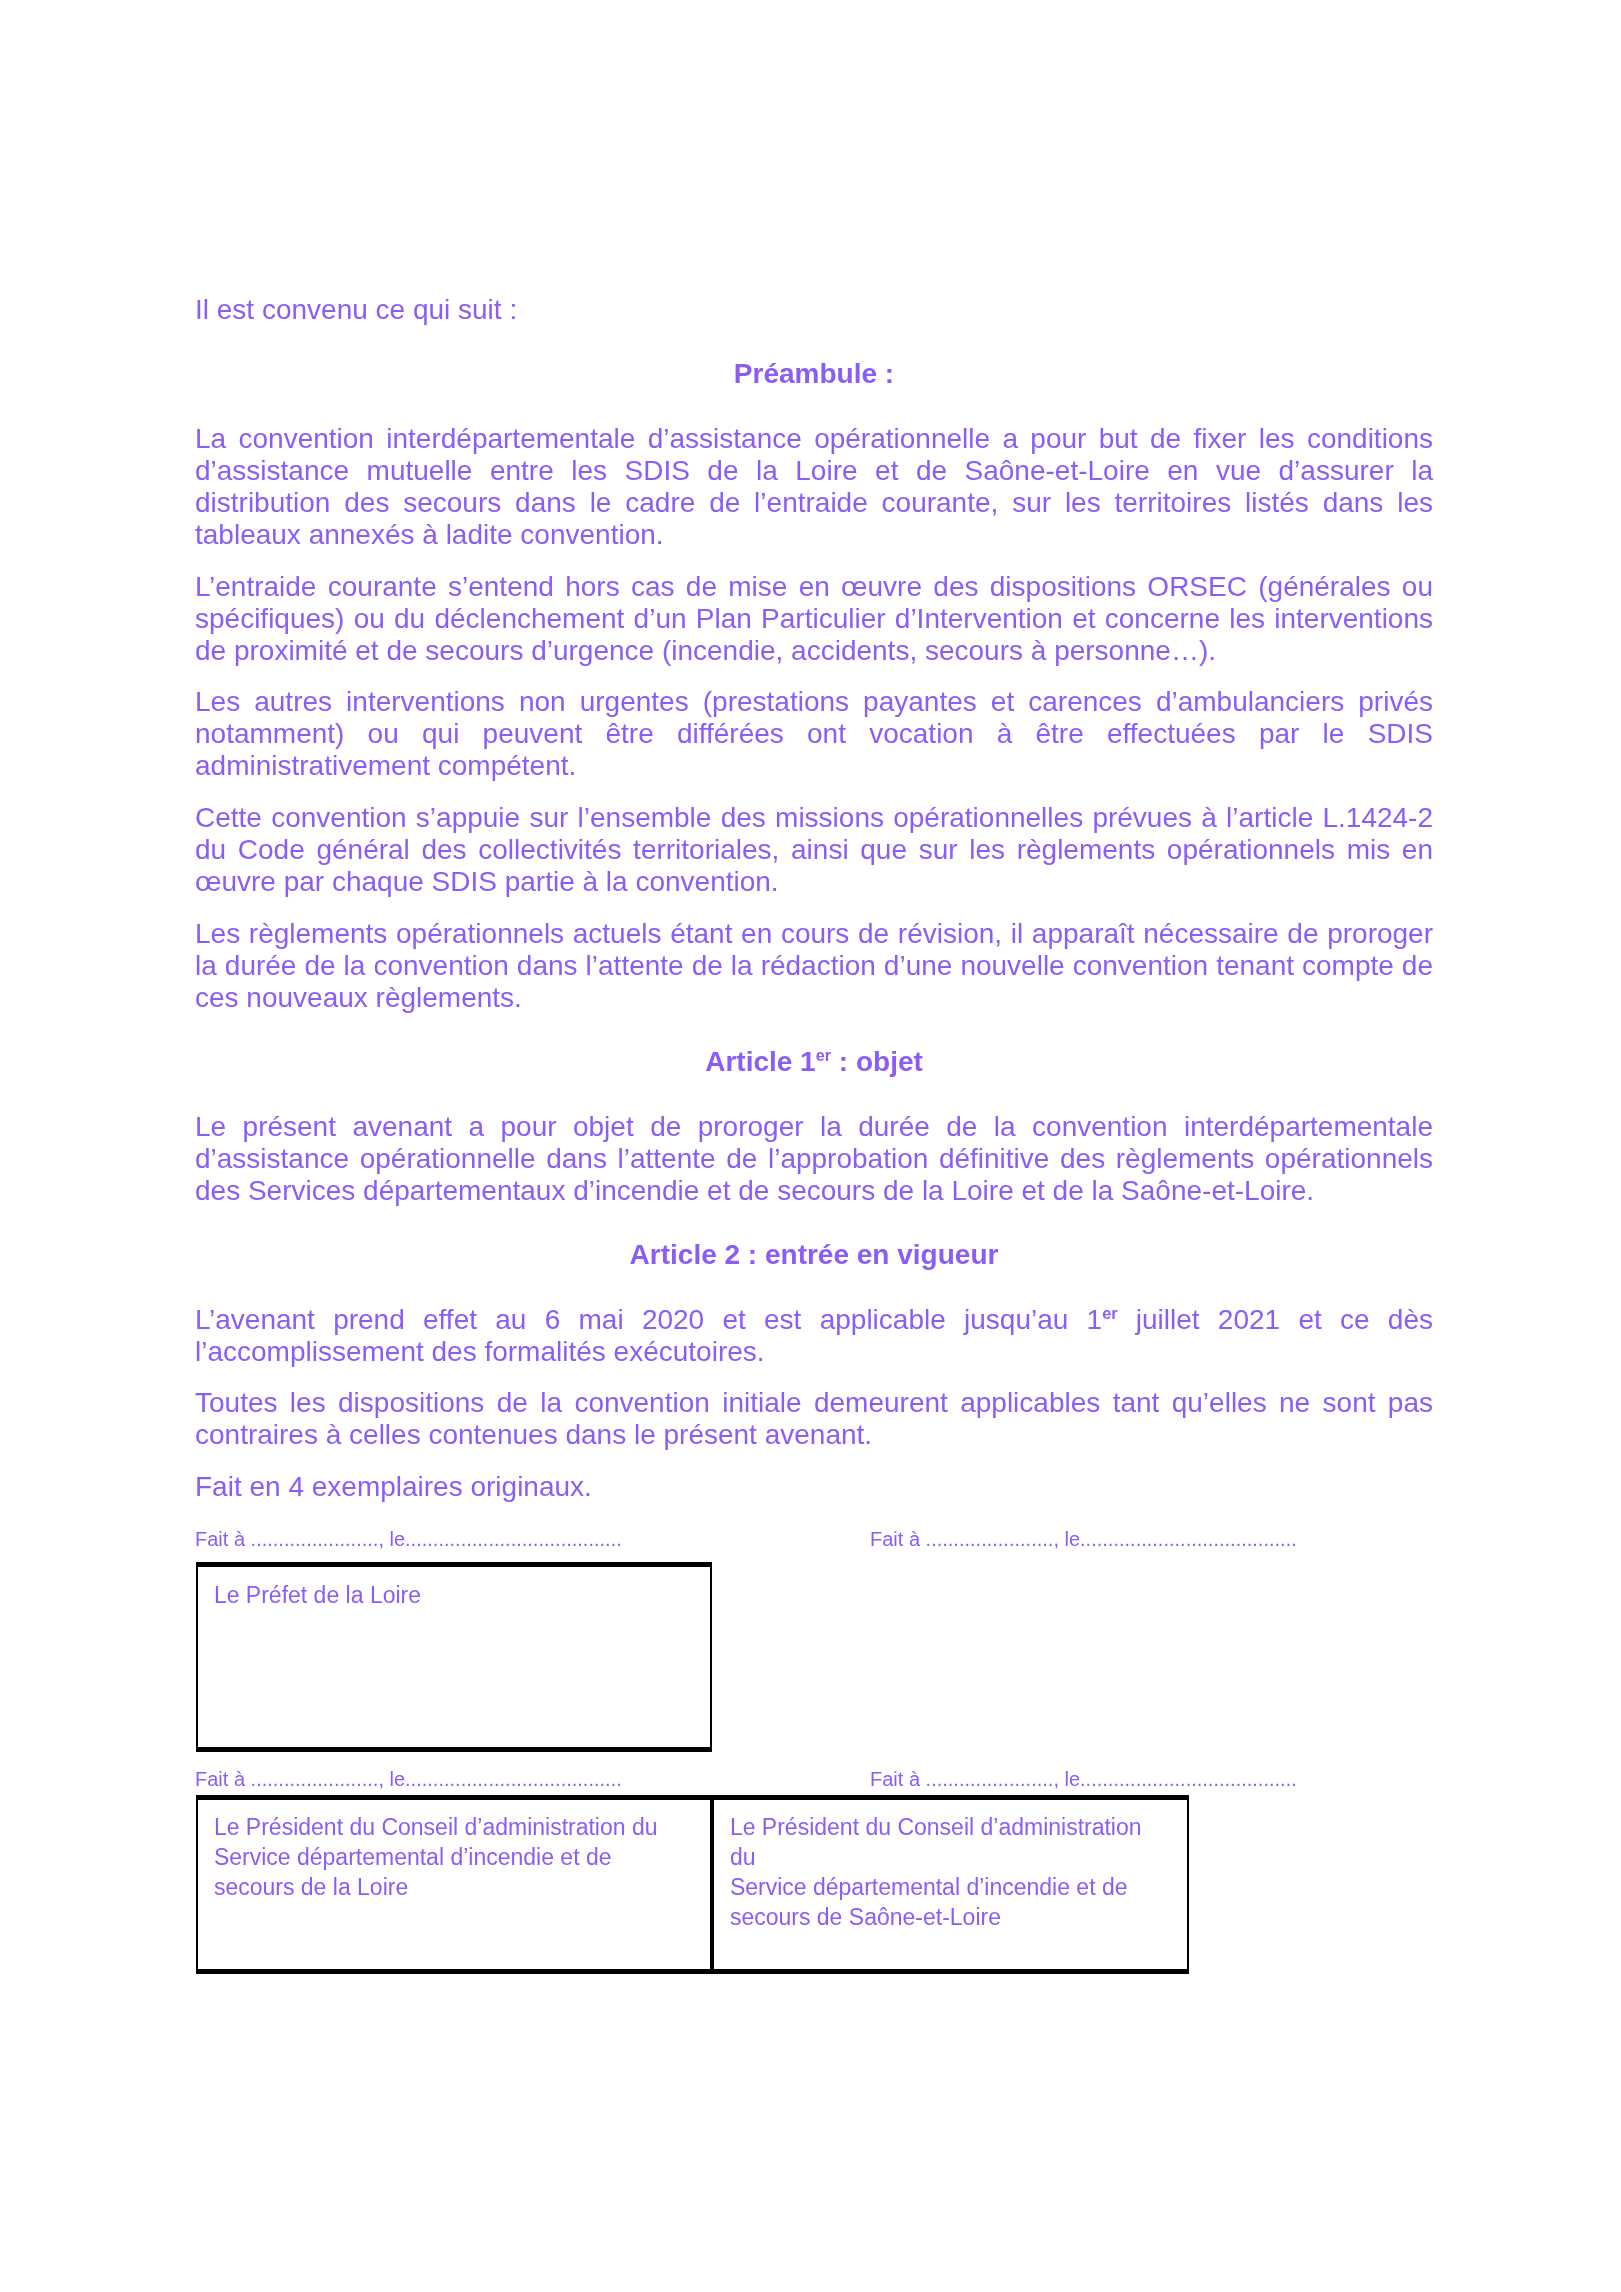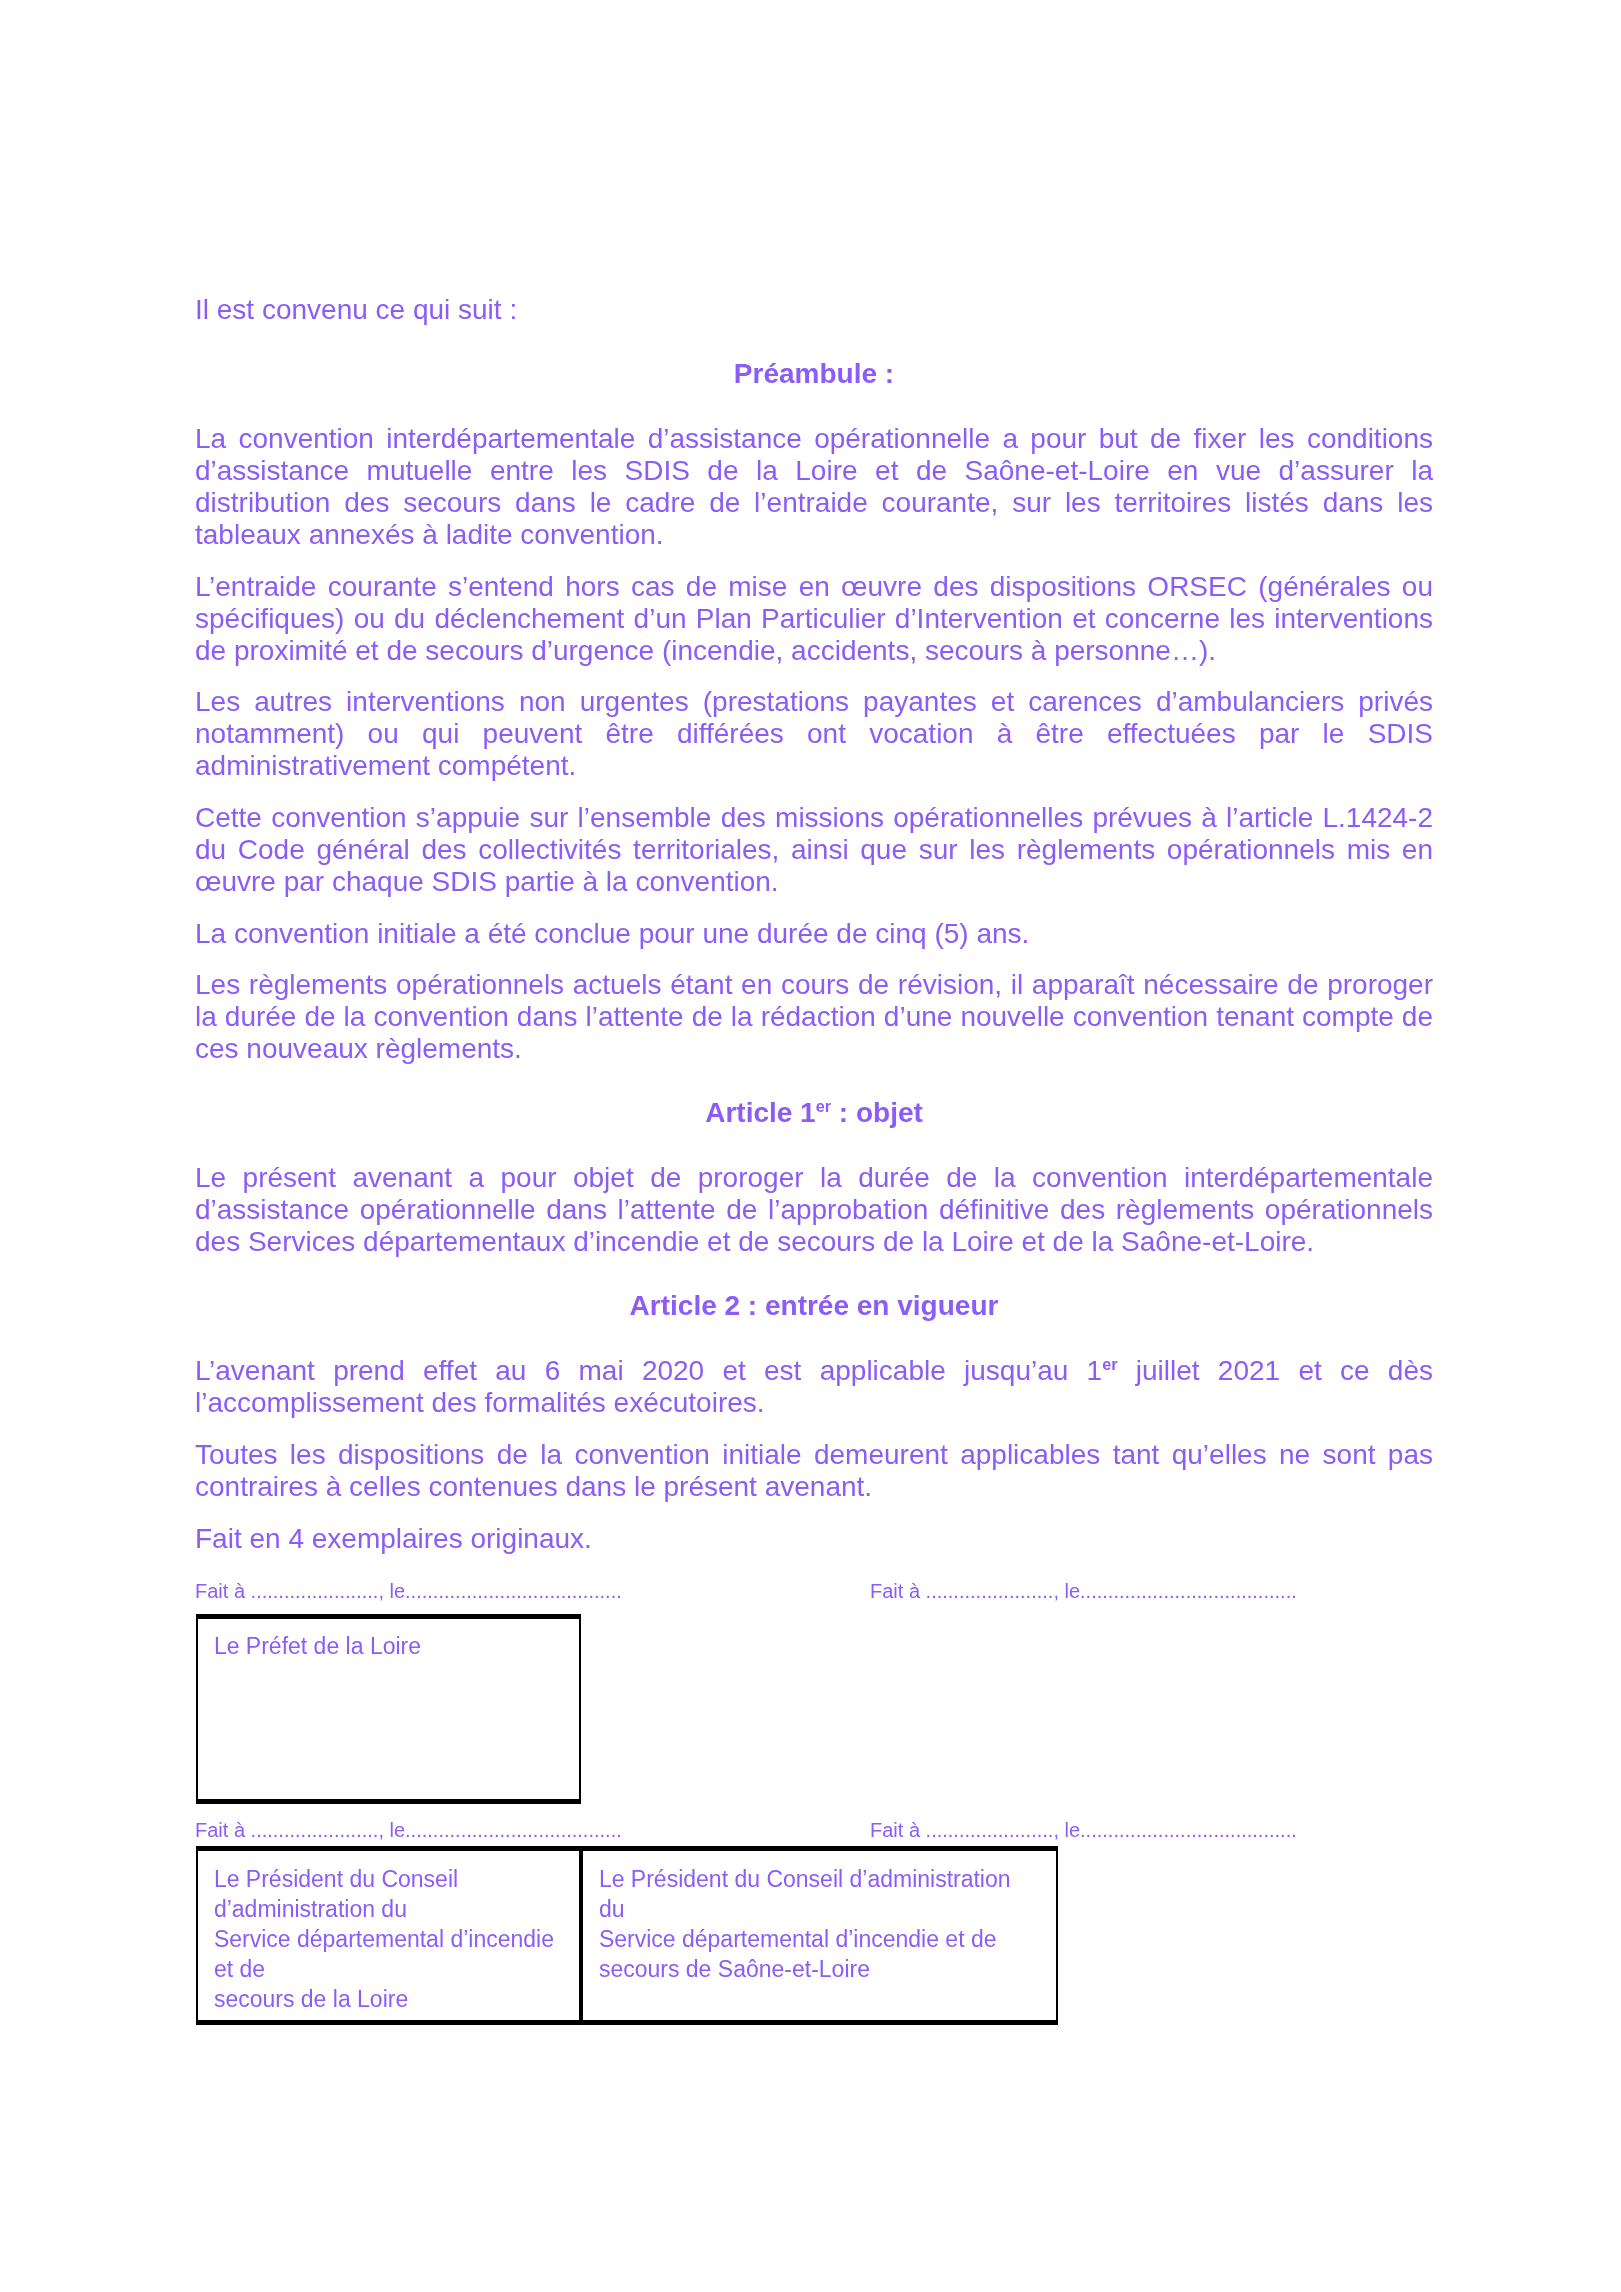--- a/index.html
+++ b/index.html
@@ -55,40 +55,39 @@
     box-sizing: border-box;
     border: 2.7px solid #000000;
     border-top-width: 5.4px;
     border-bottom-width: 5.4px;
     padding: 12.5px 16px;
     font-size: 23px;
     line-height: 30px;
     background: #ffffff;
   }
   .sig-box .box-line { display: block; }
-  .sig-box.box-left { width: 385px; margin-left: 0.9px; }
+  .sig-box.box-left { width: 516px; margin-left: 0.9px; }
   .sig-box.box-right { width: 477px; }
   .sig-box-row.row1 .sig-box { height: 190px; }
   .sig-box-row.row2 .sig-box { height: 179px; }
 </style>
 </head>
 <body>
 
 <div class="page">
   <div class="content">
 
     <p class="body-para first">Il est convenu ce qui suit :</p>
 
     <div class="heading">Préambule :</div>
 
     <p class="body-para">La convention interdépartementale d’assistance opérationnelle a pour but de fixer les conditions d’assistance mutuelle entre les SDIS de la Loire et de Saône-et-Loire en vue d’assurer la distribution des secours dans le cadre de l’entraide courante, sur les territoires listés dans les tableaux annexés à ladite convention.</p>
     <p class="body-para">L’entraide courante s’entend hors cas de mise en œuvre des dispositions ORSEC (générales ou spécifiques) ou du déclenchement d’un Plan Particulier d’Intervention et concerne les interventions de proximité et de secours d’urgence (incendie, accidents, secours à personne…).</p>
     <p class="body-para">Les autres interventions non urgentes (prestations payantes et carences d’ambulanciers privés notamment) ou qui peuvent être différées ont vocation à être effectuées par le SDIS administrativement compétent.</p>
     <p class="body-para">Cette convention s’appuie sur l’ensemble des missions opérationnelles prévues à l’article L.1424-2 du Code général des collectivités territoriales, ainsi que sur les règlements opérationnels mis en œuvre par chaque SDIS partie à la convention.</p>
-    <p class="body-para">La convention initiale a été conclue pour une durée de cinq (5) ans.</p>
     <p class="body-para">Les règlements opérationnels actuels étant en cours de révision, il apparaît nécessaire de proroger la durée de la convention dans l’attente de la rédaction d’une nouvelle convention tenant compte de ces nouveaux règlements.</p>
 
     <div class="heading"><span>Article 1</span><sup class="sup-er">er</sup><span> : objet</span></div>
 
     <p class="body-para">Le présent avenant a pour objet de proroger la durée de la convention interdépartementale d’assistance opérationnelle dans l’attente de l’approbation définitive des règlements opérationnels des Services départementaux d’incendie et de secours de la Loire et de la Saône-et-Loire.</p>
 
     <div class="heading">Article 2 : entrée en vigueur</div>
 
     <p class="body-para"><span>L’avenant prend effet au 6 mai 2020 et est applicable jusqu’au 1</span><sup class="sup-er sup-bold">er</sup><span> juillet 2021 et ce dès l’accomplissement des formalités exécutoires.</span></p>
 

